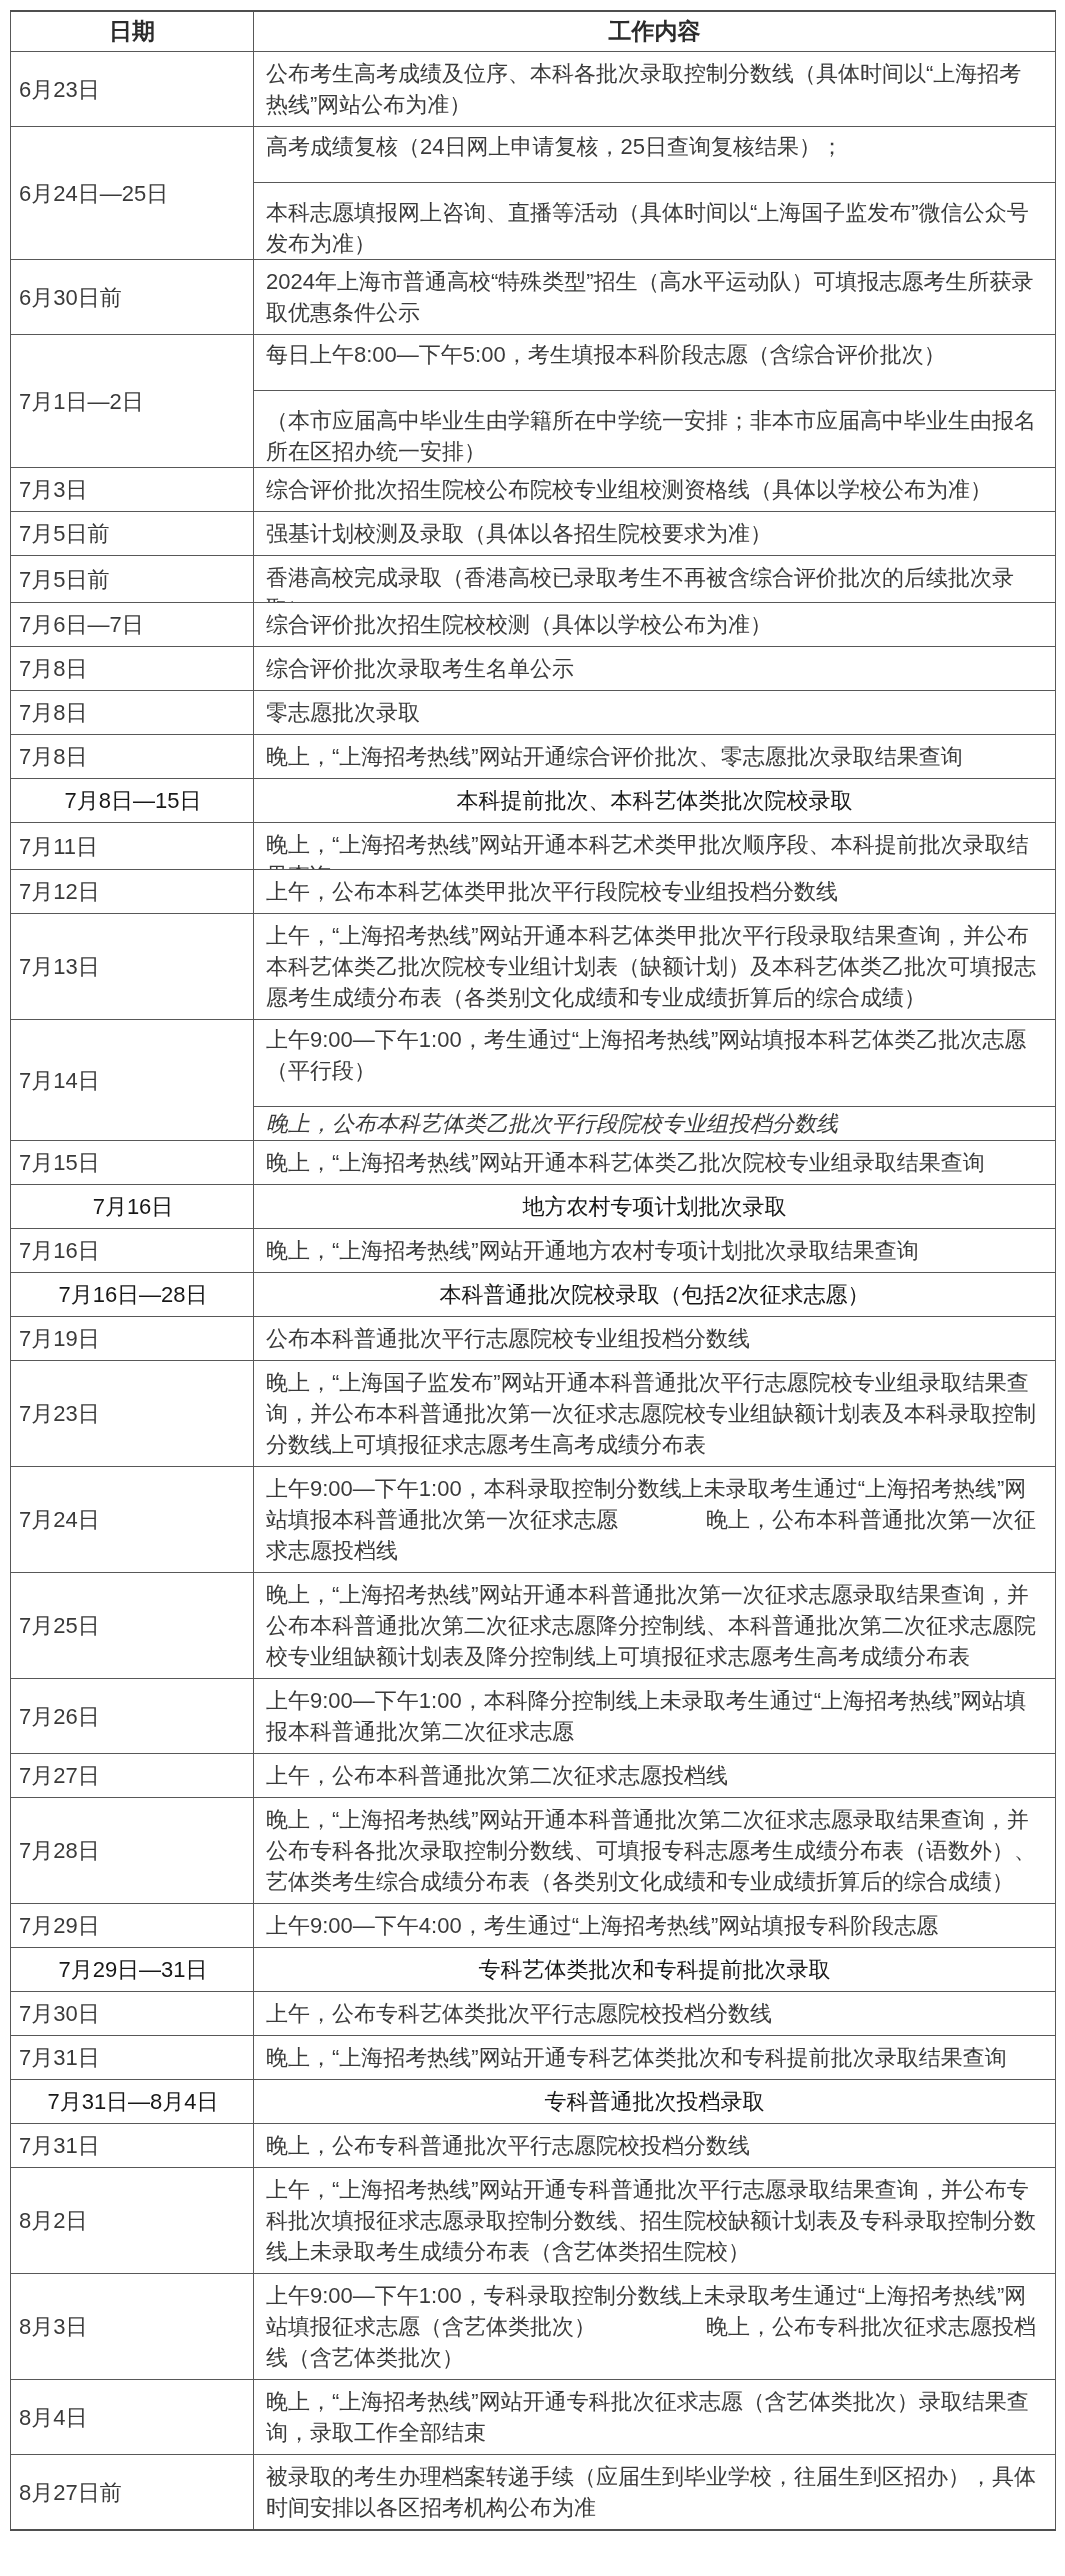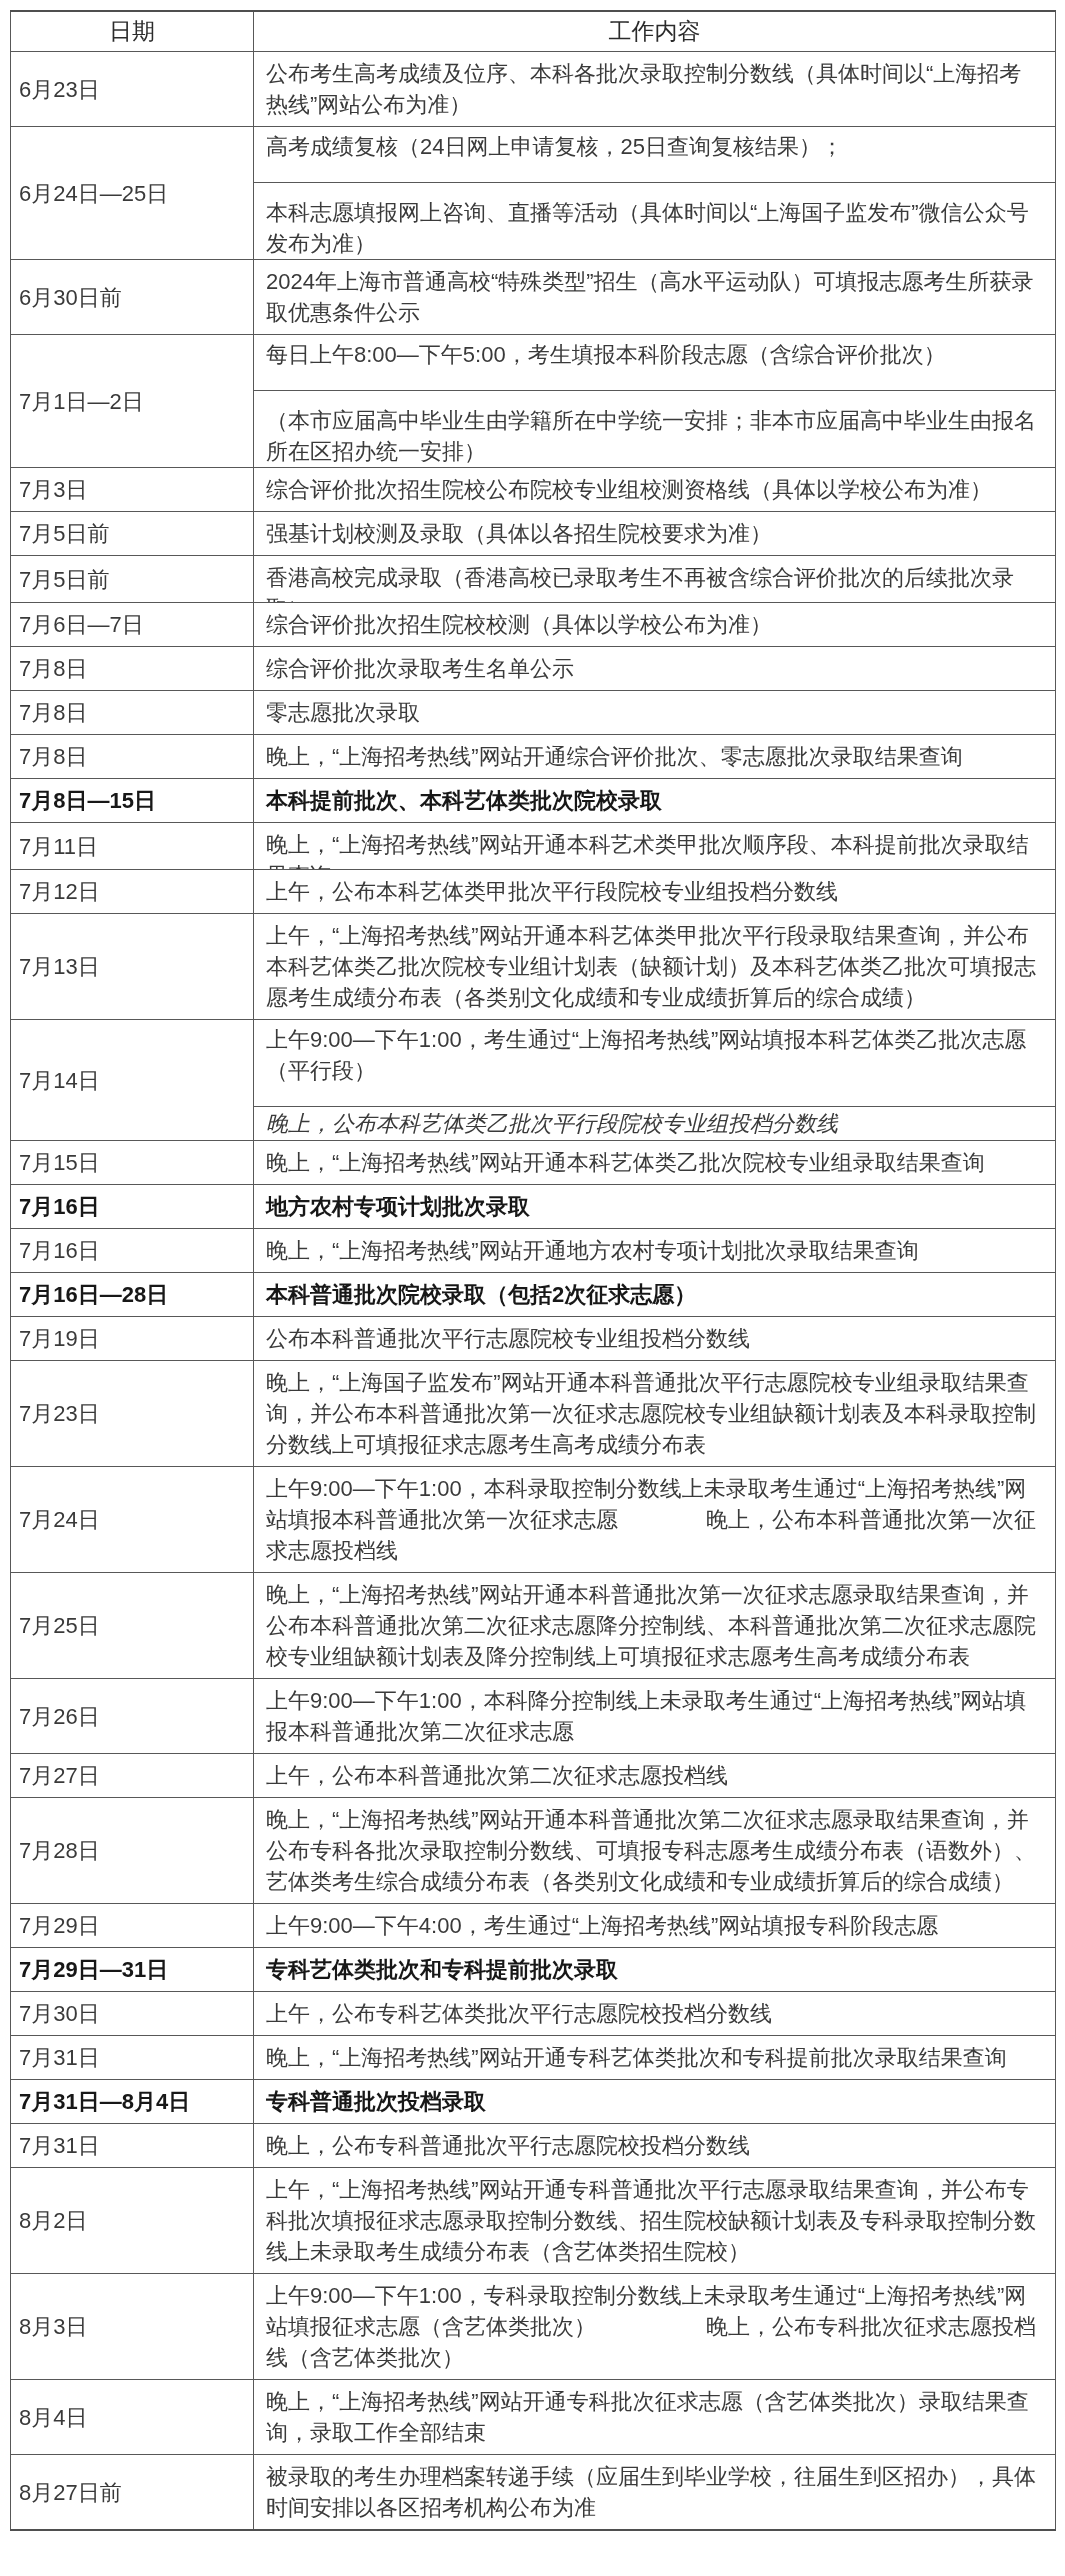--- a/index.html
+++ b/index.html
@@ -1,27 +1,27 @@
 <!DOCTYPE html>
 <html><head>
 <meta charset="utf-8">
 <style>
   html,body{margin:0;padding:0;background:#ffffff;}
   body{font-family:"Liberation Sans","DejaVu Sans",sans-serif;color:#3a3a3a;}
   .page{width:1046px;padding:10px;}
   table.schedule{border-collapse:collapse;width:100%;table-layout:fixed;
     border-top:2px solid #4f4f4f;border-bottom:2px solid #4f4f4f;}
   th,td{border:1px solid #585858;}
-  th{font-size:23px;font-weight:normal;color:#2b2b2b;text-align:center;padding:4px 2px;}
+  th{font-size:23px;font-weight:bold;color:#2b2b2b;text-align:center;padding:4px 2px;}
   th.col-date{width:238px;}
   td{font-size:22px;line-height:31px;vertical-align:middle;padding:6px 12px;}
   td.date{padding:6px 6px 6px 8px;word-break:break-all;}
   td.content{word-break:break-all;}
   .txt{white-space:pre-wrap;}
-  tr.section td{font-weight:bold;color:#171717;}
+  tr.section td{font-weight:normal;color:#171717;text-align:center;}
   td.pad-lg{padding-top:4px;padding-bottom:20px;margin-top:36px;}
   td.pad-md{padding-top:14px;padding-bottom:0;}
   td.pad-sm{padding-top:1px;padding-bottom:1px;font-style:italic;}
   td.clip{vertical-align:top;padding-bottom:0;}
   td.clip .txt{max-height:40px;overflow:hidden;}
 </style>
 </head>
 <body>
 
 <div class="page">

